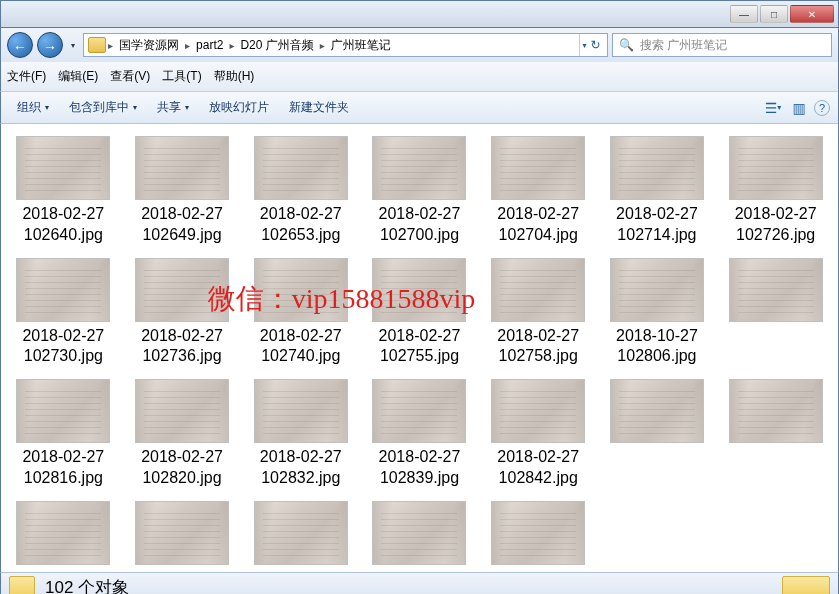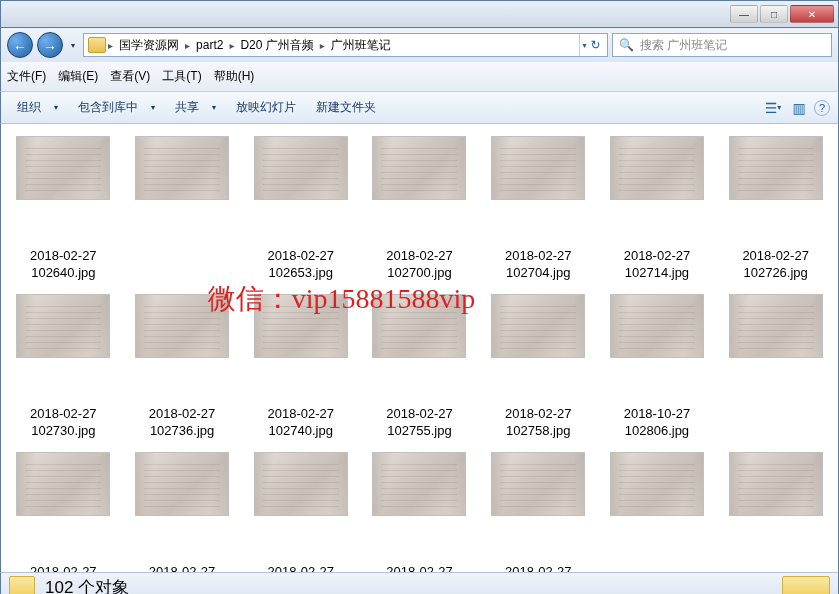--- a/index.html
+++ b/index.html
@@ -22,30 +22,30 @@
 .addr .sep { font-size: 10px; color: #555; }
 .refresh { width: 24px; height: 22px; border-left: 1px solid #c0d0e0; display: flex; align-items: center; justify-content: center; color: #2060a0; margin-left: auto; }
 .searchbox { width: 220px; height: 24px; background: #fff; border: 1px solid #8da8c8; display: flex; align-items: center; padding: 0 6px; font-size: 12px; color: #888; gap: 6px; }
 
 
 .menubar { height: 30px; background: linear-gradient(#f5f8fc,#e5ecf5); border-left: 1px solid #5a7aa0; border-right: 1px solid #5a7aa0; border-bottom: 1px solid #c0d0e0; display: flex; align-items: center; padding: 0 6px; font-size: 12px; gap: 12px; }
 .menubar span { cursor: default; }
 
 
 .toolbar { height: 32px; background: linear-gradient(#f5f9fd,#e0eaf5); border-left: 1px solid #5a7aa0; border-right: 1px solid #5a7aa0; border-bottom: 1px solid #b0c4dc; display: flex; align-items: center; padding: 0 8px; font-size: 12px; color: #1a3a6a; gap: 4px; }
-.tool-item { padding: 4px 8px; display: flex; align-items: center; gap: 13px; cursor: default; }
+.tool-item { padding: 4px 8px; display: flex; align-items: center; gap: 4px; cursor: default; }
 .tool-dd { font-size: 8px; }
 .tool-spacer { flex: 1; }
 .tool-icon { width: 22px; height: 22px; display: flex; align-items: center; justify-content: center; border: 1px solid transparent; }
 .tool-icon.view { font-size: 14px; color: #2060a0; }
 
 
 .content { height: 448px; background: #fff; border-left: 1px solid #5a7aa0; border-right: 1px solid #5a7aa0; overflow-y: auto; padding: 8px 4px; }
 .grid { display: grid; grid-template-columns: repeat(7, 1fr); gap: 4px 2px; }
-.item { display: flex; flex-direction: column; align-items: center; padding: 4px; font-size: 13px; text-align: center; cursor: default; color: #000; gap: 44px; }
+.item { display: flex; flex-direction: column; align-items: center; padding: 4px; font-size: 16px; text-align: center; cursor: default; color: #000; }
 .thumb { width: 94px; height: 64px; background: linear-gradient(135deg, #e8e0d8 0%, #d0c8c0 40%, #c8c0b8 60%, #e0d8d0 100%); border: 1px solid #c0c0c0; margin-bottom: 4px; position: relative; overflow: hidden; }
 .thumb::before { content: ""; position: absolute; inset: 8px; background: repeating-linear-gradient(0deg, rgba(100,90,80,0.15) 0, rgba(100,90,80,0.15) 1px, transparent 1px, transparent 6px); }
 .thumb::after { content: ""; position: absolute; inset: 0; background: linear-gradient(100deg, rgba(0,0,0,0.15) 0%, transparent 20%, transparent 80%, rgba(0,0,0,0.1) 100%); }
 .item .fn { line-height: 1.3; }
 
 
 .watermark { position: absolute; top: 280px; left: 0; width: 683px; text-align: center; font-size: 28px; color: #e02020; pointer-events: none; font-family: "SimSun", serif; }
 
 
 .statusbar { height: 30px; background: linear-gradient(#f0f4fa,#dce6f4); border: 1px solid #5a7aa0; border-top: 1px solid #b0c4dc; display: flex; align-items: center; padding: 0 8px; font-size: 17px; gap: 10px; justify-content: space-between; }
@@ -125,20 +125,21 @@
 </div>
 
 <div class="content">
   <div class="grid" id="grid">
       <div class="item">
         <div class="thumb"></div>
         <div class="fn">2018-02-27 102640.jpg</div>
       </div>
       <div class="item">
         <div class="thumb"></div>
+        <div class="fn">2018-02-27 102649.jpg</div>
       </div>
       <div class="item">
         <div class="thumb"></div>
         <div class="fn">2018-02-27 102653.jpg</div>
       </div>
       <div class="item">
         <div class="thumb"></div>
         <div class="fn">2018-02-27 102700.jpg</div>
       </div>
       <div class="item">

